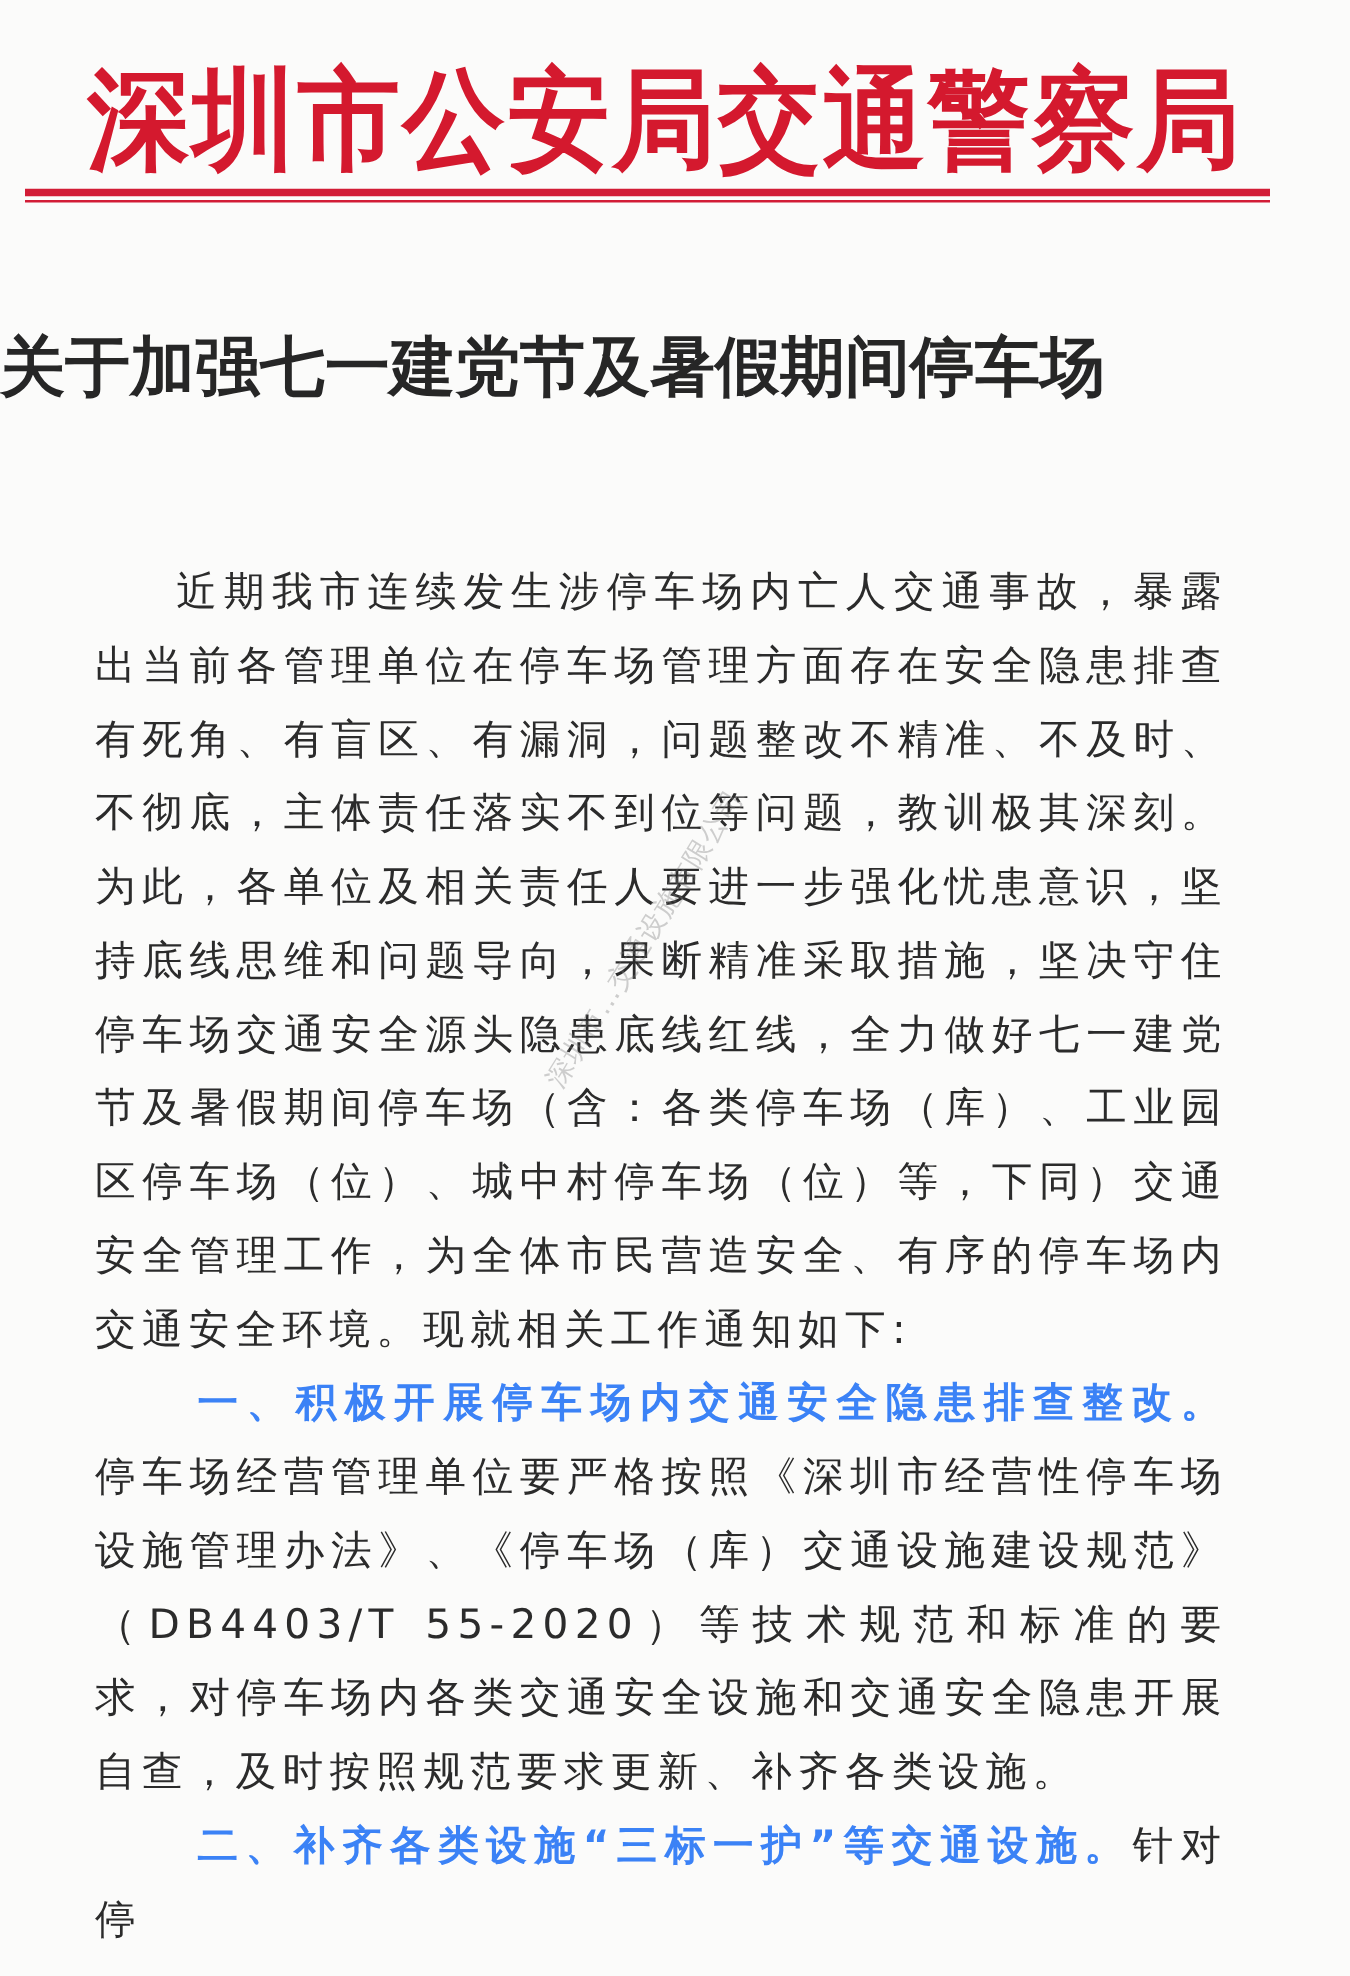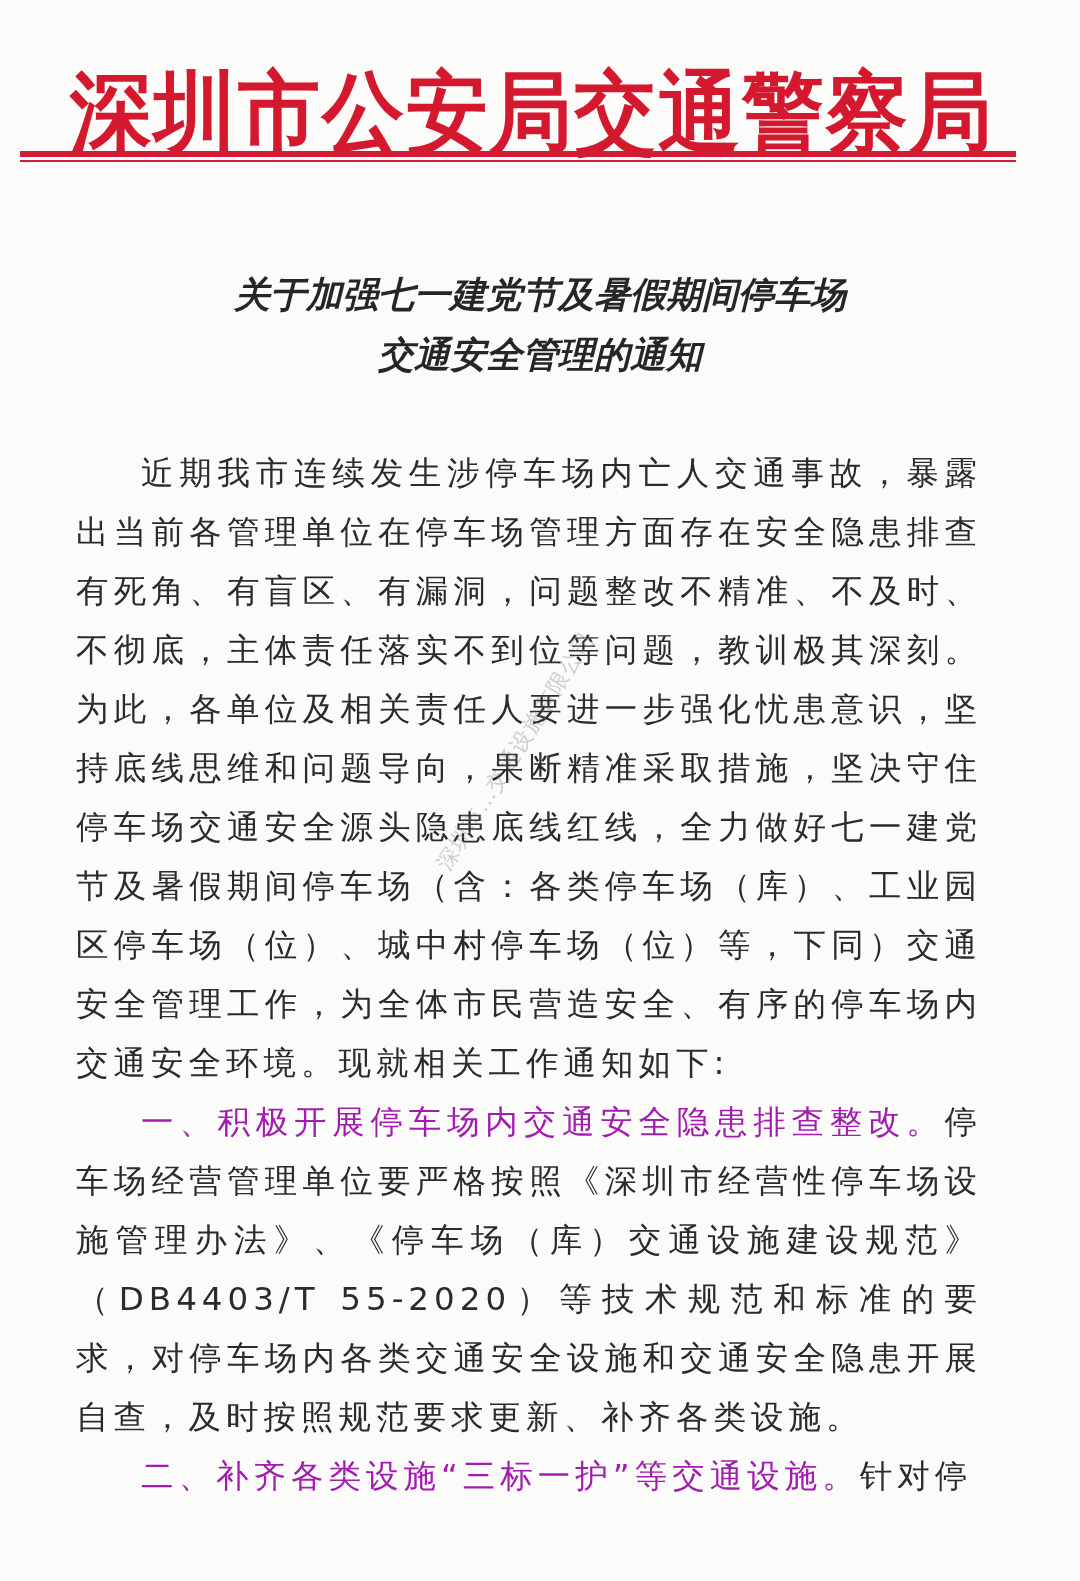--- a/index.html
+++ b/index.html
@@ -11,21 +11,21 @@
       width: 1080px;
       height: 1581px;
       position: relative;
       overflow: hidden;
       font-family: "DejaVu Serif", "Liberation Serif", serif;
       color: #2a2a2a;
     }
     .letterhead {
       position: absolute;
       left: 0;
-      top: 60px;
+      top: 44px;
       width: 1080px;
       height: 100px;
     }
     .letterhead-title {
       position: absolute;
       left: 70px;
       top: 0;
       width: 910px;
       font-family: "DejaVu Serif", "Liberation Serif", serif;
       font-size: 82px;
@@ -51,27 +51,25 @@
       top: 160px;
       width: 996px;
       height: 2px;
       background: #d21c36;
     }
     .doc-title {
       position: absolute;
       left: 0;
       top: 264px;
       width: 1080px;
-      text-align: center;
       font-family: "DejaVu Serif", "Liberation Serif", serif;
       font-weight: bold;
-      font-size: 36px;
+      font-size: 52px;
       line-height: 60px;
       color: #262626;
-      font-style: italic;
     }
     .doc-title div { white-space: nowrap; }
     .body-text {
       position: absolute;
       left: 76px;
       top: 444px;
       width: 906px;
       font-family: "DejaVu Sans", "Liberation Sans", sans-serif;
       font-size: 32.5px;
       line-height: 59px;
@@ -79,22 +77,23 @@
       letter-spacing: 5px;
     }
     .body-text p {
       margin: 0;
       text-align: justify;
       text-align-last: left;
     }
     .addressee { margin: 0; }
     .indent { text-indent: 2em; }
     .heading-inline {
-      font-weight: normal;
-      color: #a21caf;
+      font-weight: bold;
+      color: #3b82f6;
+      margin-left: 17px;
     }
     .watermark {
       position: absolute;
       left: 430px;
       top: 860px;
       font-family: "DejaVu Sans", "Liberation Sans", sans-serif;
       font-size: 22px;
       color: rgba(120,120,120,0.35);
       transform: rotate(-58deg);
       transform-origin: left top;
@@ -106,21 +105,20 @@
 <body>
 
 <div class="letterhead">
   <div class="letterhead-title">深圳市公安局交通警察局</div>
 </div>
 <div class="rule-thick"></div>
 <div class="rule-thin"></div>
 
 <div class="doc-title">
   <div>关于加强七一建党节及暑假期间停车场</div>
-  <div>交通安全管理的通知</div>
 </div>
 
 <div class="body-text">
   <p class="indent">近期我市连续发生涉停车场内亡人交通事故，暴露出当前各管理单位在停车场管理方面存在安全隐患排查有死角、有盲区、有漏洞，问题整改不精准、不及时、不彻底，主体责任落实不到位等问题，教训极其深刻。为此，各单位及相关责任人要进一步强化忧患意识，坚持底线思维和问题导向，果断精准采取措施，坚决守住停车场交通安全源头隐患底线红线，全力做好七一建党节及暑假期间停车场（含：各类停车场（库）、工业园区停车场（位）、城中村停车场（位）等，下同）交通安全管理工作，为全体市民营造安全、有序的停车场内交通安全环境。现就相关工作通知如下:</p>
   <p class="indent"><span class="heading-inline">一、积极开展停车场内交通安全隐患排查整改。</span><span>停车场经营管理单位要严格按照《深圳市经营性停车场设施管理办法》、《停车场（库）交通设施建设规范》（DB4403/T 55-2020）等技术规范和标准的要求，对停车场内各类交通安全设施和交通安全隐患开展自查，及时按照规范要求更新、补齐各类设施。</span></p>
   <p class="indent"><span class="heading-inline">二、补齐各类设施“三标一护”等交通设施。</span><span>针对停</span></p>
 </div>
 
 <div class="watermark">深圳市…交通设施有限公司</div>
 

